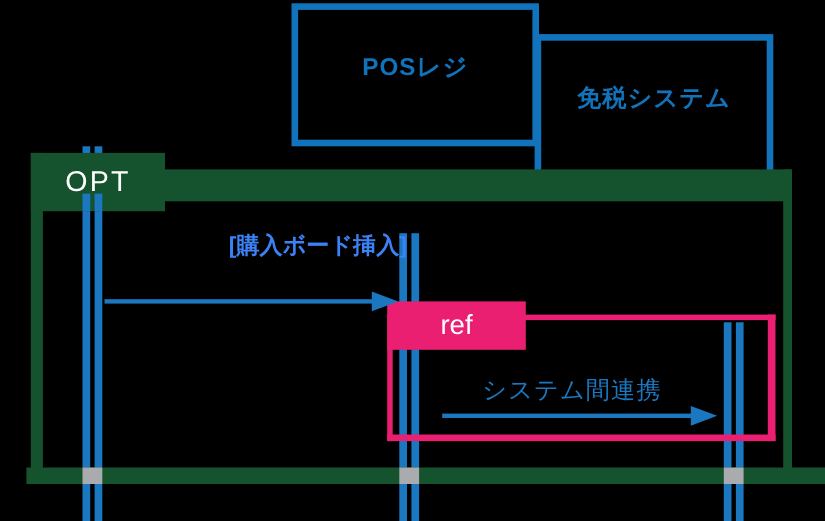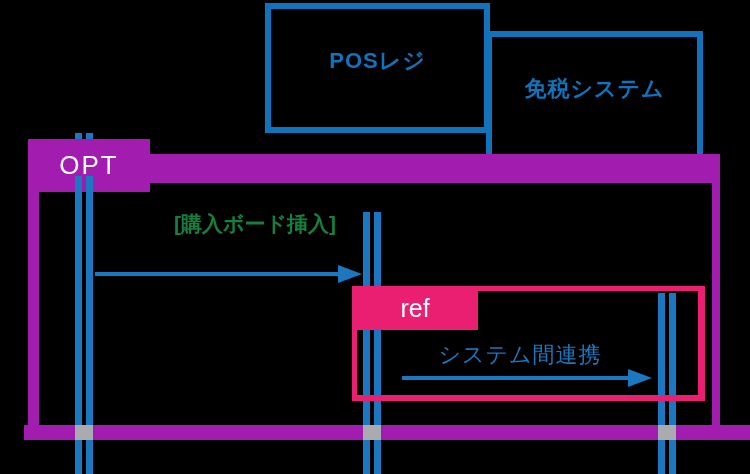--- a/index.html
+++ b/index.html
@@ -11,38 +11,38 @@
   
   .actor-box{
     box-sizing:border-box;border:6px solid #1173bb;background:transparent;
     display:flex;align-items:center;justify-content:center;z-index:2;
   }
   .actor-label{
     color:#1173bb;font-weight:bold;font-size:22px;letter-spacing:1px;
     padding-bottom:14px; 
   }
   
-  .gray{background:#a21caf;}
+  .gray{background:#14532d;}
   .opt-label-box{
     display:flex;align-items:center;justify-content:center;z-index:3;
   }
   .opt-label-text{color:#ffffff;font-size:26px;letter-spacing:2px;}
   
   .ll{background:#1b78c0;width:7px;z-index:1;}
   .ll-over{z-index:4;}
   .cross-mark{background:#a9abae;z-index:6;}
   
   .shaft{background:#1b78c0;height:4px;z-index:7;}
   .head{
     width:0;height:0;z-index:7;
     border-top:9px solid transparent;border-bottom:9px solid transparent;
     border-left:24px solid #1b78c0;
   }
   .msg-label{
-    color:#15803d;font-weight:bold;font-size:21px;text-align:center;
+    color:#3b82f6;font-weight:bold;font-size:21px;text-align:right;
     line-height:1.3;z-index:7;
   }
   
   .pink{background:#ea1f72;}
   .ref-label-box{
     display:flex;align-items:center;justify-content:center;z-index:5;
   }
   .ref-label-text{color:#ffffff;font-size:25px;}
   .ref-body-text{
     color:#1b78c0;font-weight:normal;font-size:22px;text-align:center;
@@ -82,21 +82,21 @@
   <div class="abs cross-mark" style="left:75px;top:425px;width:18px;height:15px;"></div>
   <div class="abs cross-mark" style="left:363px;top:425px;width:18px;height:15px;"></div>
   <div class="abs cross-mark" style="left:658px;top:425px;width:18px;height:15px;"></div>
 
   <div class="abs msg-label" style="left:140px;top:210px;width:230px;">
     <div>[購入ボード挿入]</div>
   </div>
   <div class="abs shaft" style="left:95px;top:272px;width:245px;"></div>
   <div class="abs head" style="left:338px;top:265px;"></div>
 
-  <div class="abs pink ref-label-box" style="left:352px;top:286px;width:126px;height:44px;">
+  <div class="abs pink ref-label-box" style="left:352px;top:274px;width:126px;height:44px;">
     <span class="ref-label-text">ref</span>
   </div>
   <div class="abs pink" style="left:475px;top:286px;width:230px;height:5px;z-index:5;"></div>
   <div class="abs pink" style="left:352px;top:286px;width:5px;height:115px;z-index:5;"></div>
   <div class="abs pink" style="left:698px;top:286px;width:7px;height:115px;z-index:5;"></div>
   <div class="abs pink" style="left:352px;top:395px;width:353px;height:6px;z-index:5;"></div>
 
   <div class="abs ref-body-text" style="left:400px;top:340px;width:240px;">システム間連携</div>
   <div class="abs shaft" style="left:402px;top:376px;width:228px;"></div>
   <div class="abs head" style="left:628px;top:369px;"></div>

